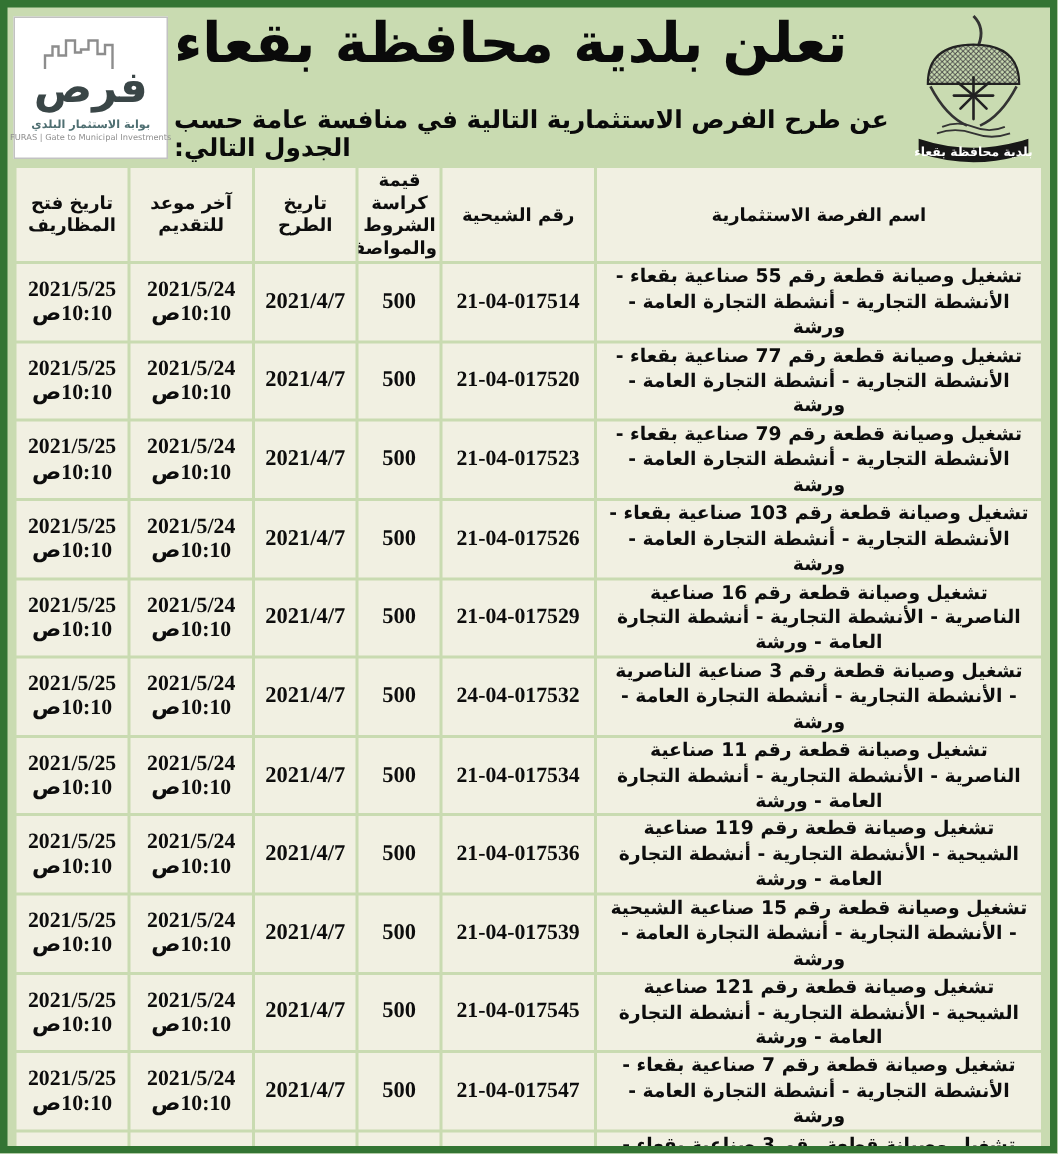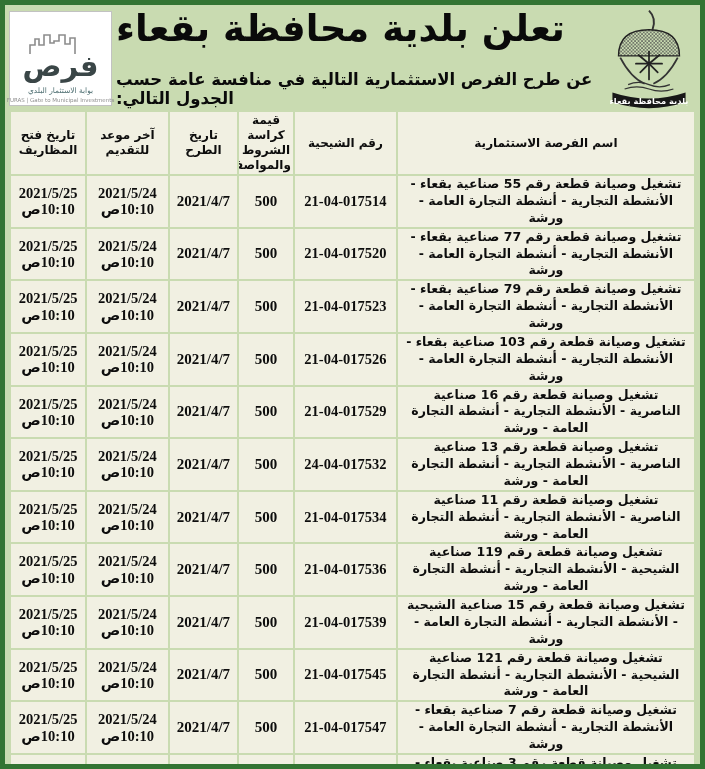--- a/index.html
+++ b/index.html
@@ -28,27 +28,27 @@
   .main-title{
     font-size:37px; font-weight:bold; line-height:1.15;
     letter-spacing:0; color:#0a0a0a;
   }
   .sub-title{
     font-size:16.5px; font-weight:bold; margin-top:20px; color:#0a0a0a;
   }
   .furas-box{
     width:103px; height:95px; flex:none;
     background:#ffffff; border:1px solid #c2c2c2;
-    display:flex; flex-direction:column; align-items:center; justify-content:flex-end;
+    display:flex; flex-direction:column; align-items:center; justify-content:center;
     direction:rtl; padding:2px;
   }
   .furas-wordmark{
     font-size:29px; font-weight:bold; color:#3a4647; line-height:1; margin-top:-2px;
   }
-  .furas-tagline{ font-size:7.5px; font-weight:normal; color:#4f6f72; margin-top:5px; }
+  .furas-tagline{ font-size:7.5px; font-weight:bold; color:#4f6f72; margin-top:5px; }
   .furas-tagline-en{ font-size:5.5px; color:#8f8f8f; margin-top:2px; white-space:nowrap; }
   
   table{
     width:100%; table-layout:fixed;
     border-collapse:separate; border-spacing:2px;
     direction:rtl; flex:none;
   }
   th,td{
     background:#f1f0e2; text-align:center; vertical-align:middle;
     color:#0d0d0d; overflow:hidden;
@@ -211,21 +211,21 @@
         <span class="date-part">2021/5/24</span><br>
         <span>10:10ص</span>
       </td>
       <td class="c-opening">
         <span class="date-part">2021/5/25</span><br>
         <span>10:10ص</span>
       </td>
     </tr>
 
     <tr>
-      <td class="c-name">تشغيل وصيانة قطعة رقم 13 صناعية الناصرية - الأنشطة التجارية - أنشطة التجارة العامة - ورشة</td>
+      <td class="c-name">تشغيل وصيانة قطعة رقم 3 صناعية الناصرية - الأنشطة التجارية - أنشطة التجارة العامة - ورشة</td>
       <td class="c-number"><span class="date-part">24-04-017532</span></td>
       <td class="c-value">500</td>
       <td class="c-offer"><span class="date-part">2021/4/7</span></td>
       <td class="c-deadline">
         <span class="date-part">2021/5/24</span><br>
         <span>10:10ص</span>
       </td>
       <td class="c-opening">
         <span class="date-part">2021/5/25</span><br>
         <span>10:10ص</span>

